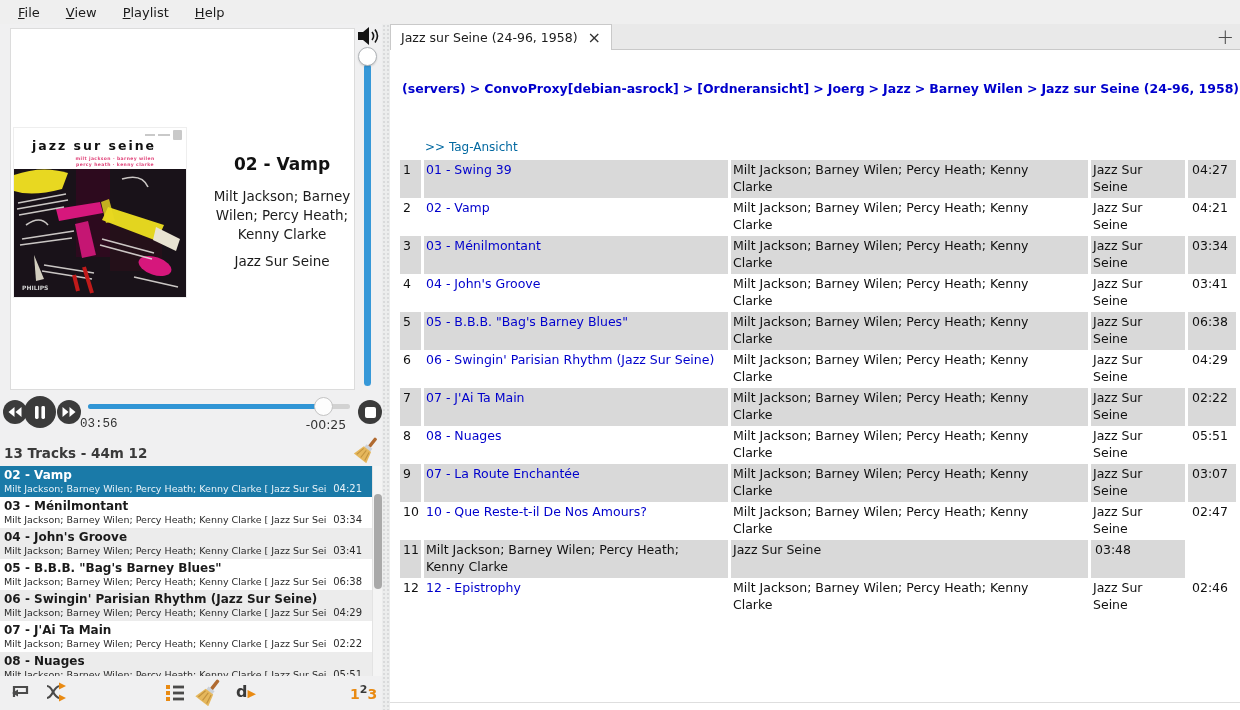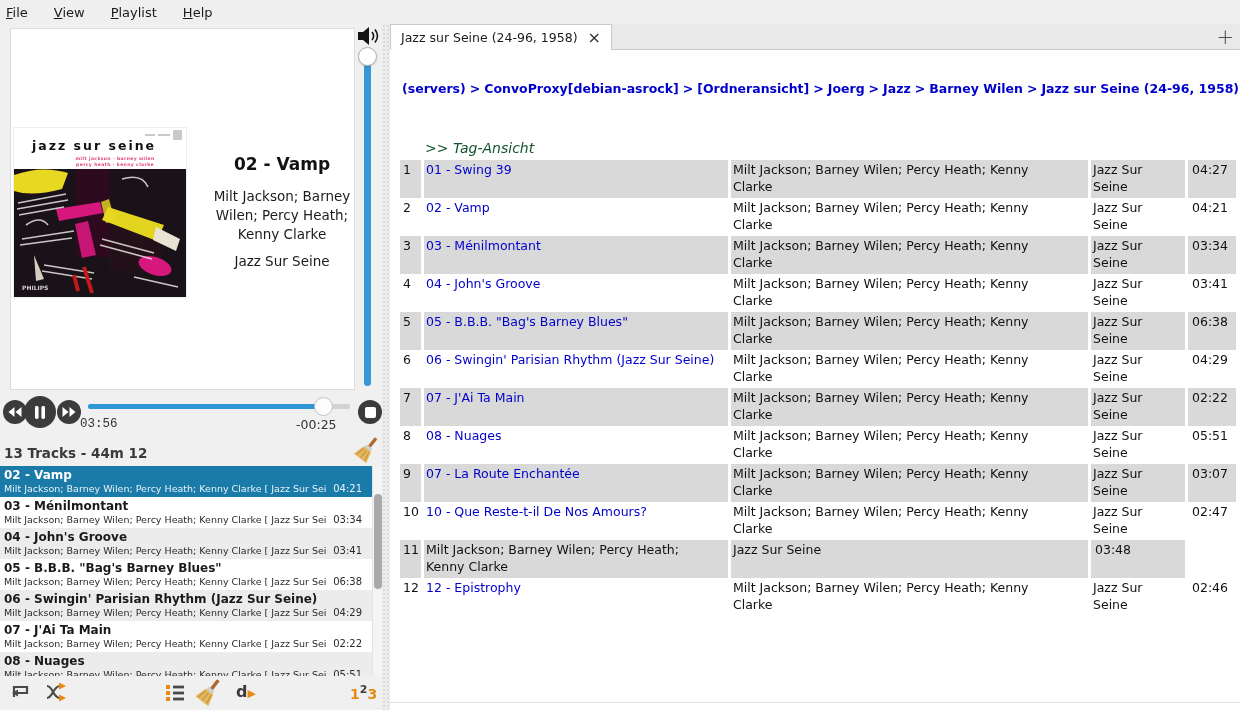--- a/index.html
+++ b/index.html
@@ -1,21 +1,21 @@
 <!DOCTYPE html>
 <html><head>
 <meta charset="utf-8">
 <style>
   * { margin:0; padding:0; box-sizing:border-box; }
   html,body { width:1240px; height:710px; }
   body { font-family:"DejaVu Sans","Liberation Sans",sans-serif; background:#f0f0f1; overflow:hidden; }
   #app { position:relative; width:1240px; height:710px; background:#f0f0f1; }
 
   
-  .menubar { position:absolute; left:0; top:0; width:1240px; height:24px; background:#efefef; display:flex; align-items:center; gap:26px; padding-left:6px; font-size:13px; color:#1b1b1b; }
+  .menubar { position:absolute; left:0; top:0; width:1240px; height:24px; background:#efefef; display:flex; align-items:center; gap:26px; padding-left:18px; font-size:13px; color:#1b1b1b; }
   .menu-item { cursor:default; }
   .menu-item::first-letter { text-decoration:underline; }
 
   
   .left-panel { position:absolute; left:0; top:24px; width:382px; height:686px; background:#f0f0f1; }
   .gutter { position:absolute; left:382px; top:24px; width:8px; height:686px;
             background-color:#eceded; background-image:radial-gradient(#d9dadb 1px, transparent 1px); background-size:4px 4px; }
 
   .art-box { position:absolute; left:10px; top:4px; width:345px; height:362px; background:#fff; border:1px solid #dcdcdc; }
   .cover { position:absolute; left:3px; top:99px; width:172px; height:169px; background:#fff; box-shadow:0 0 0 1px #eee; }
@@ -35,21 +35,21 @@
   .vol-track { position:absolute; left:364px; top:40px; width:7px; height:322px; background:#3698d8; border-radius:4px; }
   .vol-knob { position:absolute; left:358px; top:23px; width:19px; height:19px; background:#fff; border:1px solid #aeb2b6; border-radius:50%; box-shadow:0 1px 2px rgba(0,0,0,.15); }
 
   
   .btn-circle { position:absolute; border-radius:50%; background:#3b3b3b; display:flex; align-items:center; justify-content:center; cursor:pointer; }
   .seek-track { position:absolute; left:88px; top:380px; width:262px; height:5px; background:#d2d2d2; border-radius:3px; cursor:pointer; }
   .seek-fill { height:5px; background:#3095d5; border-radius:3px; }
   .seek-knob { position:absolute; left:314px; top:373px; width:19px; height:19px; background:#fdfdfd; border:1px solid #c3c3c3; border-radius:50%; cursor:pointer; }
   .time { position:absolute; top:393px; font-size:12.5px; color:#333; }
   .time-elapsed { left:80px;font-family:Liberation Mono, monospace; }
-  .time-remaining { left:296px; width:60px; text-align:left; }
+  .time-remaining { left:296px; width:60px; text-align:center; }
 
   
   .pl-header { position:absolute; left:4px; top:421px; font-size:13.5px; font-weight:bold; color:#3a3a3a; }
   .pl-broom { position:absolute; left:352px; top:412px; cursor:pointer; }
   .playlist { position:absolute; left:0; top:442px; width:372px; height:210px; overflow:hidden; background:#fff; }
   .pl-item { position:relative; height:31px; padding:2px 4px 0 4px; cursor:pointer; }
   .pl-item.alt { background:#ececec; }
   .pl-item.selected { background:#1a7aa8; }
   .pl-title { font-size:12px; font-weight:bold; color:#1a1a1a; line-height:14px; white-space:nowrap; overflow:hidden; }
   .pl-sub { font-size:9.5px; color:#2a2a2a; line-height:14px; white-space:nowrap; overflow:hidden; width:322px; }
@@ -71,21 +71,21 @@
   .right-panel { position:absolute; left:390px; top:24px; width:1018px; height:686px; background:#fff; }
   .tabbar { position:absolute; left:0; top:0; width:850px; height:26px; background:#e9e9e9; border-bottom:1px solid #c9c9c9; }
   .tab { position:absolute; left:0; top:0; height:26px; padding:0 10px; background:#fff; border:1px solid #c9c9c9; border-bottom:none; display:flex; align-items:center; gap:10px; font-size:12.5px; color:#1b1b1b; cursor:pointer; }
   .tab-close { font-size:16px; color:#333; line-height:14px; cursor:pointer; }
   .tab-plus { position:absolute; right:6px; top:1px; font-size:21px; font-weight:300; color:#4d4d4d; cursor:pointer; }
 
   .content { position:absolute; left:0; top:27px; width:850px; height:652px; background:#fff; border-bottom:1px solid #dedede; }
   .breadcrumb { position:absolute; left:12px; top:30px; font-size:12.5px; font-weight:bold; color:#0000cc; }
   .breadcrumb a { color:#0000cc; text-decoration:none; cursor:pointer;text-align:center; }
   .crumb-sep { padding:0 4px; }
-  .tag-link { position:absolute; left:35px; top:89px; font-size:14px; color:#14532d; text-decoration:none; cursor:pointer;font-style:italic; }
+  .tag-link { position:absolute; left:35px; top:89px; font-size:12px; color:#0369a1; text-decoration:none; cursor:pointer; }
 
   .track-table { position:absolute; left:10px; top:109px; width:832px; }
   .t-row { display:grid; grid-template-columns:21px 304px 357px 94px 48px; column-gap:3px; height:38px; font-size:12.5px; line-height:17px; color:#111; }
   .t-cell { padding:1px 2px 0 2px; overflow:hidden; }
   .t-row.odd .t-cell { background:#d9d9d9; }
   .t-num { padding-left:3px; }
   .t-title a { color:#0000cc; text-decoration:none; cursor:pointer;margin-top:20px; }
   .t-artist { padding-right:22px; }
   .t-album { padding-right:24px; }
   .t-dur { padding-left:4px; }

